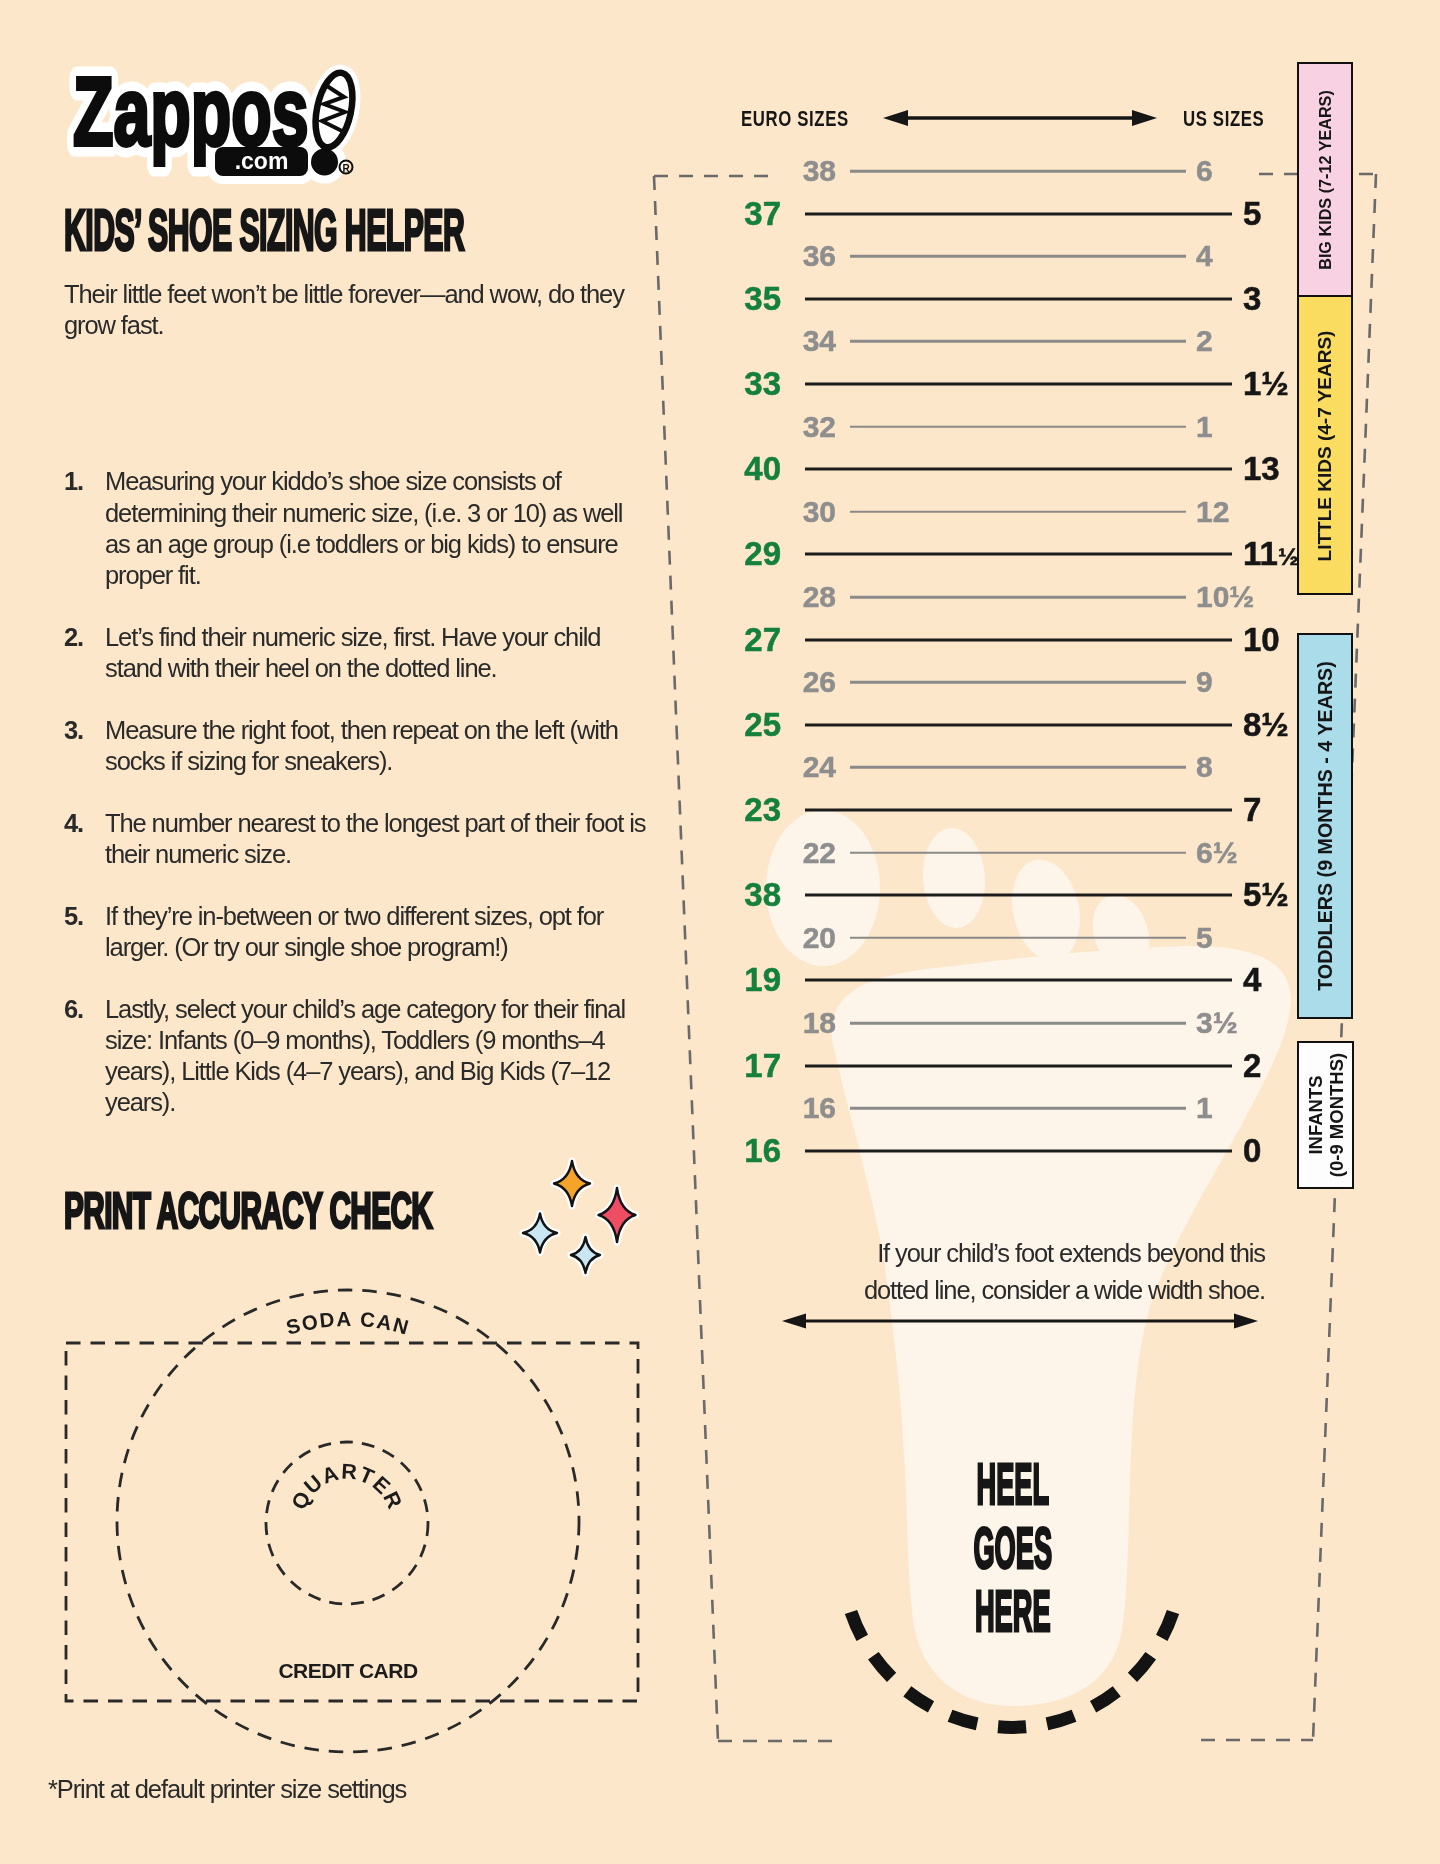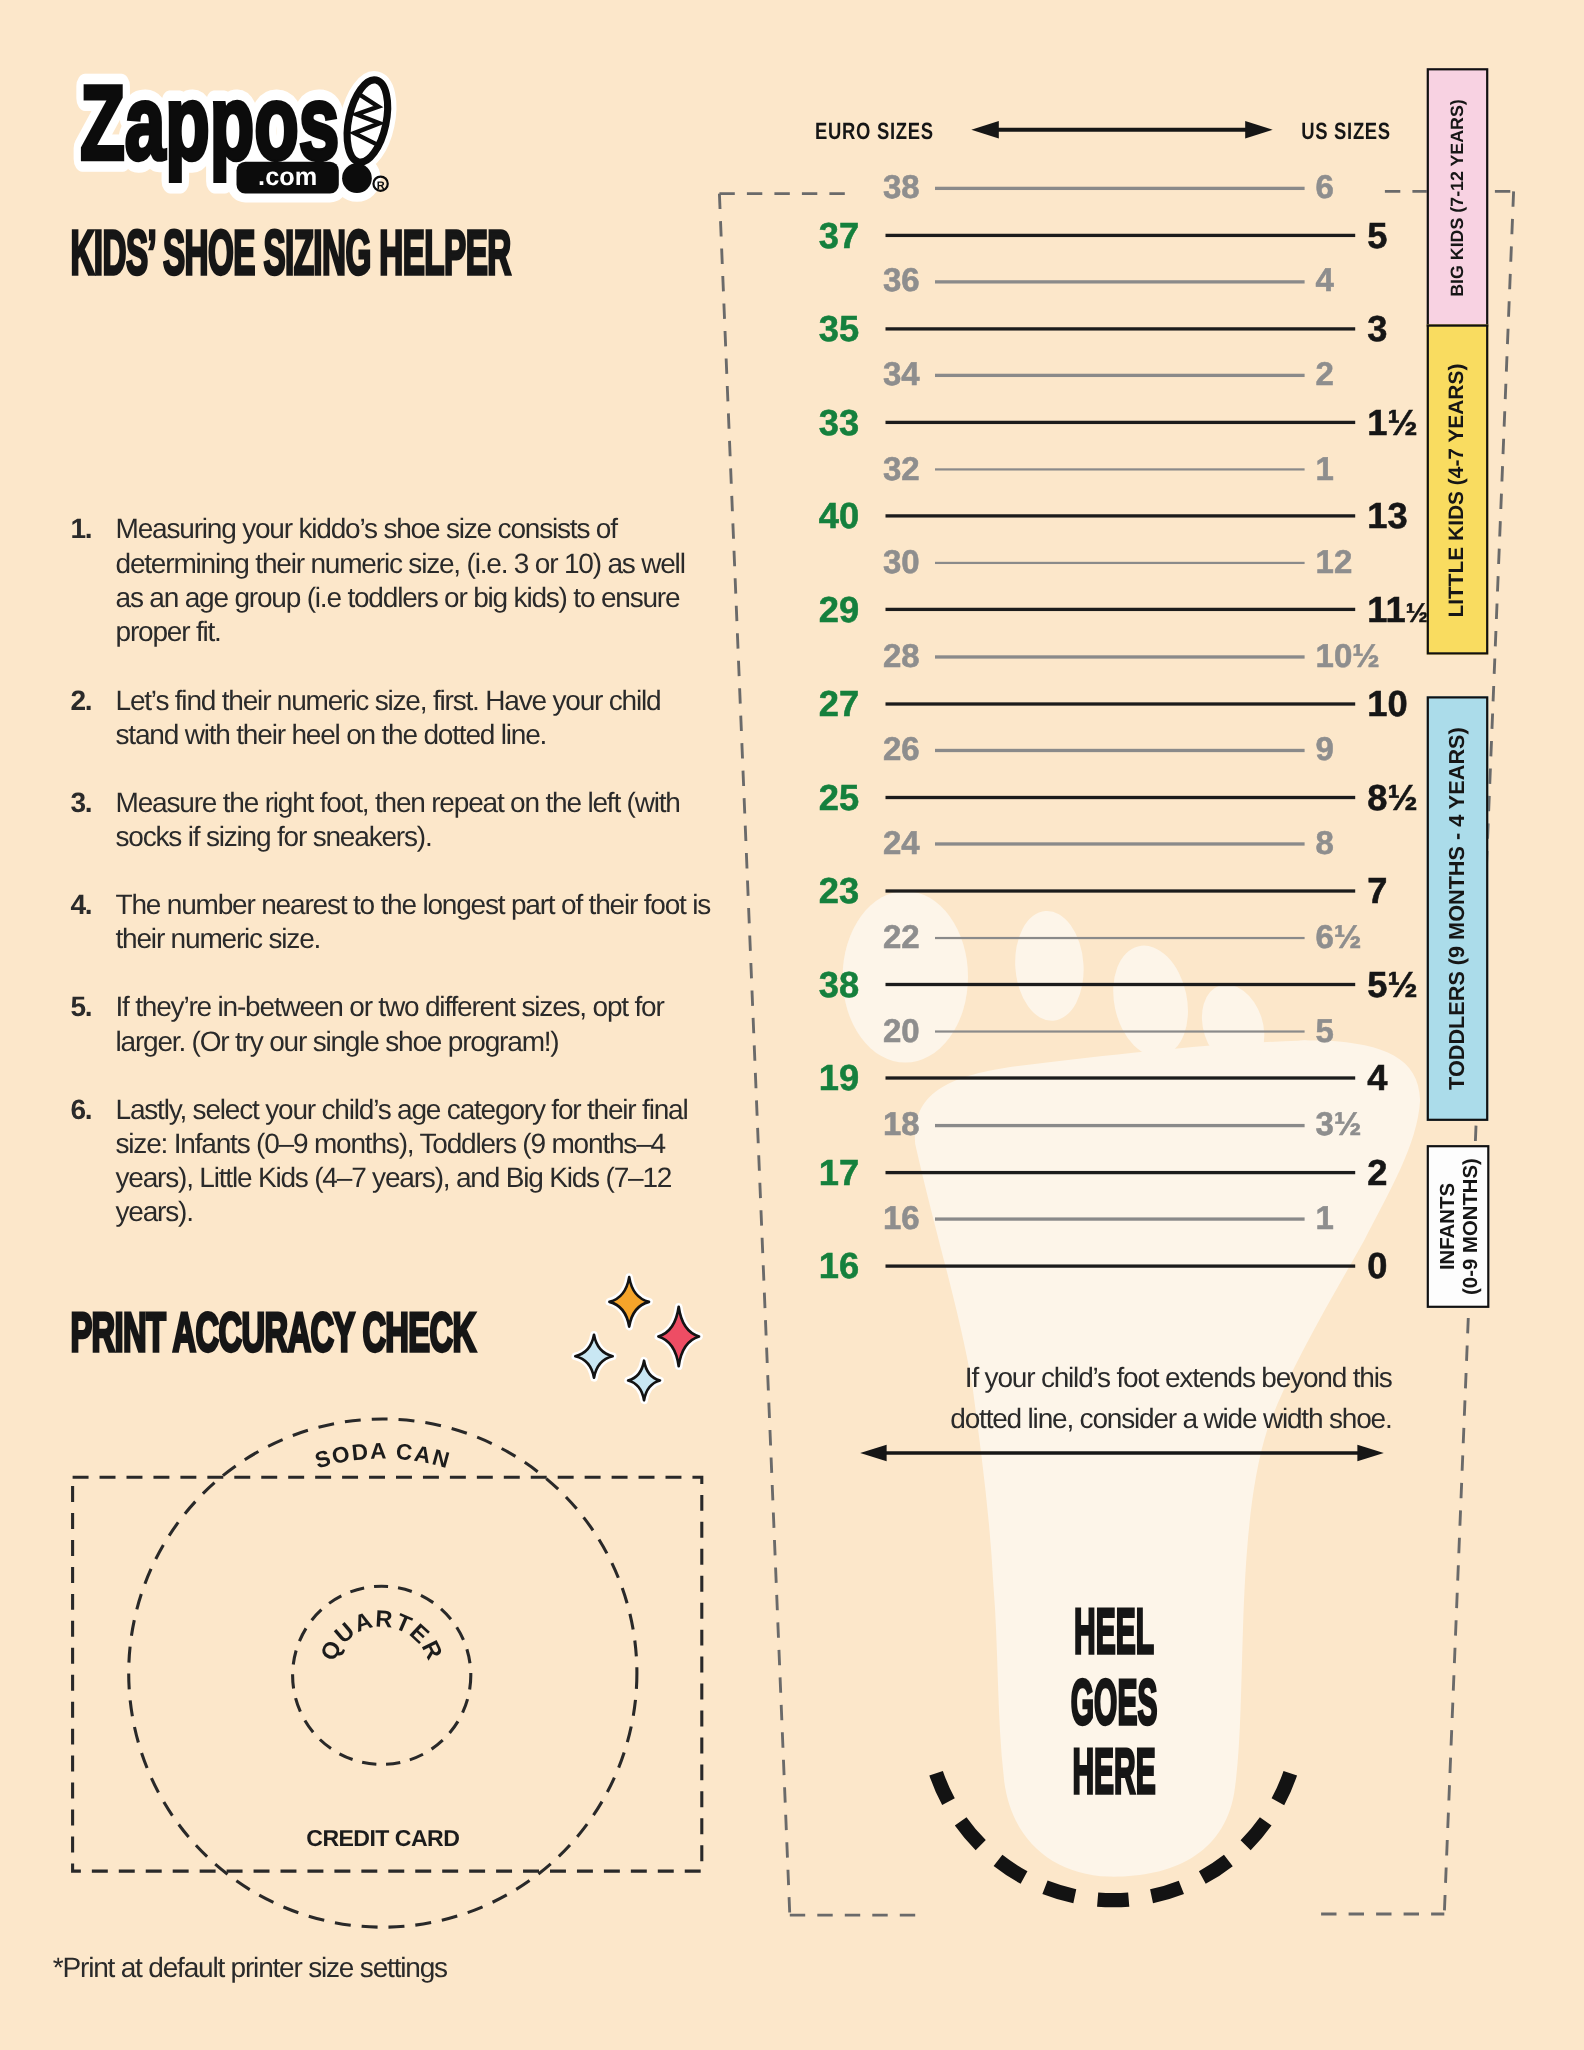--- a/index.html
+++ b/index.html
@@ -277,20 +277,21 @@
   </g>
 
   <g>
     <circle cx="346" cy="167" r="6.5" fill="none" stroke="#0c0c0c" stroke-width="2"></circle>
     <text x="342.5" y="171.5" font-family="Liberation Sans" font-weight="bold" font-size="10px" fill="#0c0c0c">R</text>
   </g>
 </svg>
 
 <div class="abs cond" style="left:64px;top:197px;font-size:57px;letter-spacing:-1px;transform:scaleX(0.53);transform-origin:0 0;">KIDS’ SHOE SIZING HELPER</div>
 
+<div class="abs body" style="left:64px;top:278.9px;">Their little feet won’t be little forever—and wow, do they<br>grow fast.</div>
 
 
 <div class="abs body" style="left:64px;top:466.4px;width:640px;">
 
 <div style="position:relative;padding-left:41px;"><b style="position:absolute;left:0;">1.</b>Measuring your kiddo’s shoe size consists of<br>determining their numeric size, (i.e. 3 or 10) as well<br>as an age group (i.e toddlers or big kids) to ensure<br>proper fit.</div>
 
 <div style="position:relative;padding-left:41px;margin-top:30.6px;"><b style="position:absolute;left:0;">2.</b>Let’s find their numeric size, first. Have your child<br>stand with their heel on the dotted line.</div>
 
 <div style="position:relative;padding-left:41px;margin-top:30.6px;"><b style="position:absolute;left:0;">3.</b>Measure the right foot, then repeat on the left (with<br>socks if sizing for sneakers).</div>
 

